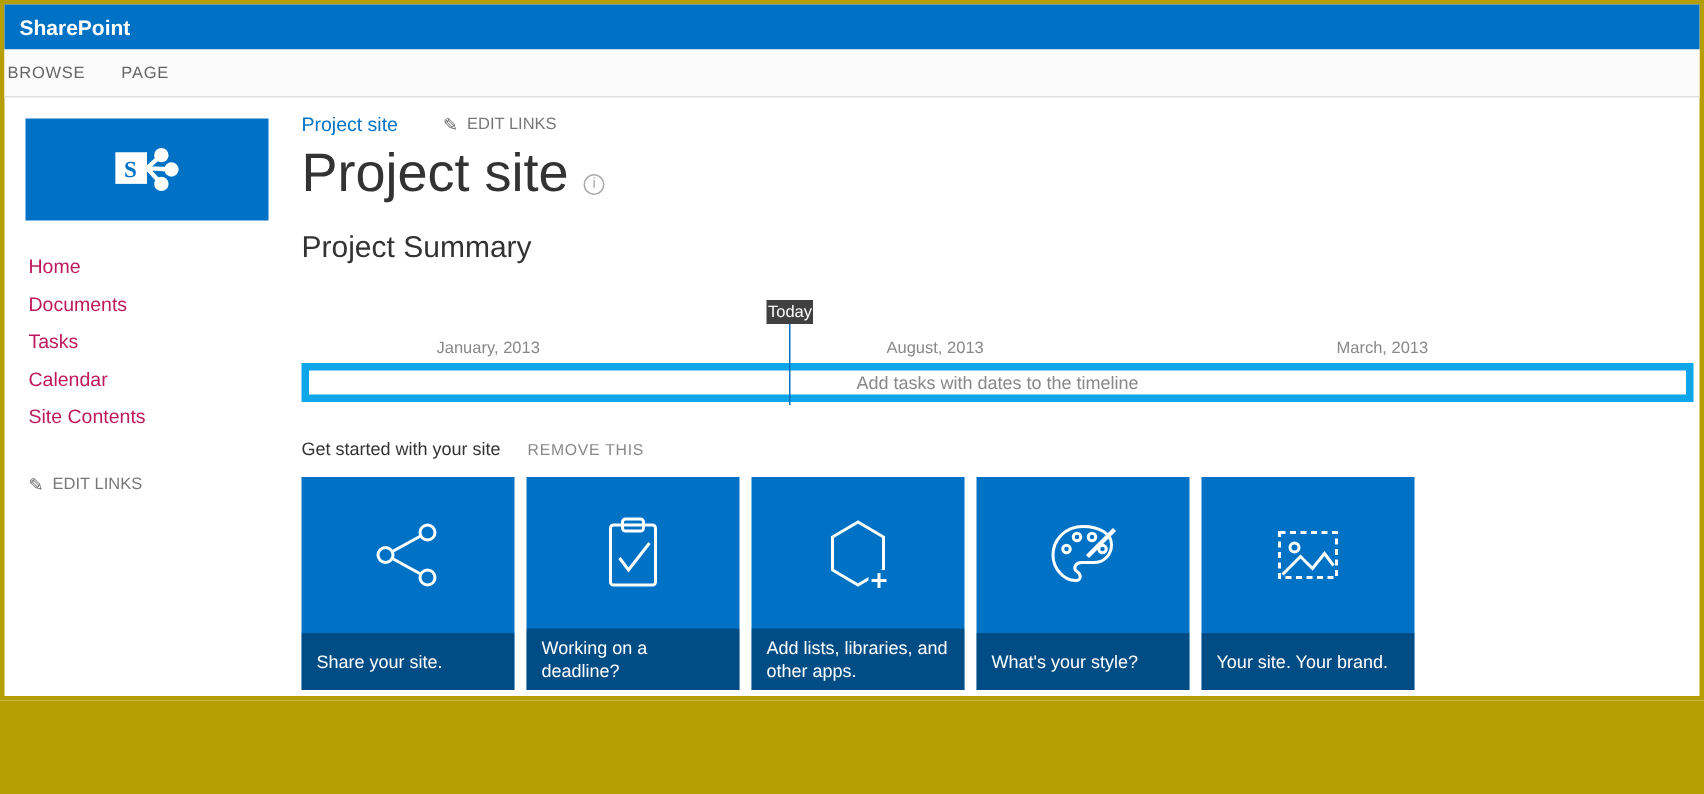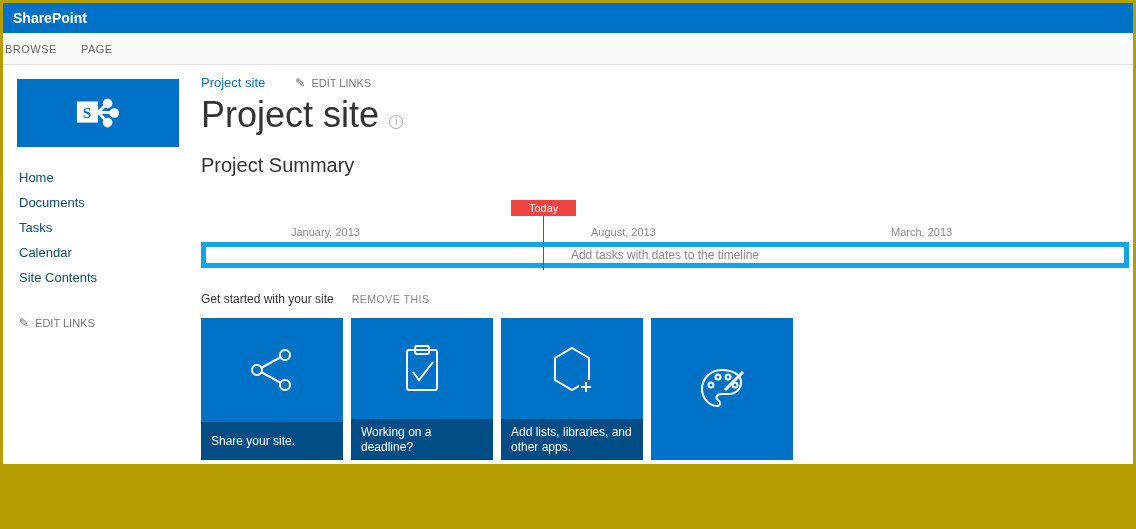--- a/index.html
+++ b/index.html
@@ -66,21 +66,21 @@
   }
   .sitelogo svg { width: 46px; height: 46px; }
   .nav {
     display: flex;
     flex-direction: column;
     padding: 0 14px;
     font-size: 13px;
     color: #444;
   }
   .nav a {
-    color: #0c4a6e;
+    color: #be185d;
     text-decoration: none;
     padding: 5px 2px;
     cursor: pointer;
   }
   .editlinks-left {
     margin-top: 22px;
     font-size: 11px;
     color: #777;
     padding: 4px 2px;
     display: flex;
@@ -174,24 +174,24 @@
   .today-flag {
     position: absolute;
     left: 310px;
     top: 6px;
     display: flex;
     flex-direction: column;
     align-items: center;
     z-index: 2;
   }
   .today-flag .label {
-    background: #ef4444;
+    background: #404040;
     color: #fff;
     font-size: 11px;
-    padding: 2px 18px;
+    padding: 2px 1px;
   }
   .today-flag .stem {
     width: 1px;
     height: 54px;
     background: #0072c6;
   }
   .timeline-months {
     display: flex;
     font-size: 11px;
     color: #888;
@@ -380,19 +380,30 @@
           <div class="tile-icon">
             <svg width="58" height="58" viewBox="0 0 58 58">
               <path d="M29 10c-12 0-20 9-20 19 0 9 7 17 15 17 4 0 4-4 1-6-3-2-1-6 3-6h8c7 0 12-5 12-12 0-7-8-12-19-12z"></path>
               <circle cx="18" cy="25" r="2.5"></circle>
                 <circle cx="25" cy="17" r="2.5"></circle>
                 <circle cx="35" cy="17" r="2.5"></circle>
                 <circle cx="42" cy="25" r="2.5"></circle>
               <line x1="32" y1="30" x2="50" y2="12" stroke-width="3"></line>
             </svg>
           </div>
-        </div>
-
+          <div class="tile-caption">What's your style?</div>
+        </div>
+
+        <div class="tile">
+          <div class="tile-icon">
+            <svg width="58" height="58" viewBox="0 0 58 58">
+              <rect x="10" y="14" width="38" height="30" stroke-dasharray="4,3"></rect>
+              <circle cx="20" cy="24" r="3"></circle>
+              <polyline points="12,42 24,30 32,38 40,28 46,36"></polyline>
+            </svg>
+          </div>
+          <div class="tile-caption">Your site. Your brand.</div>
+        </div>
       </div>
 
     </div>
   </div>
 </div>
 
 </body></html>

